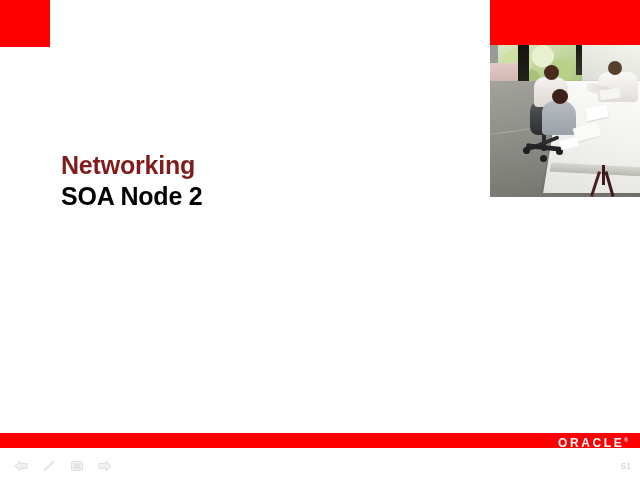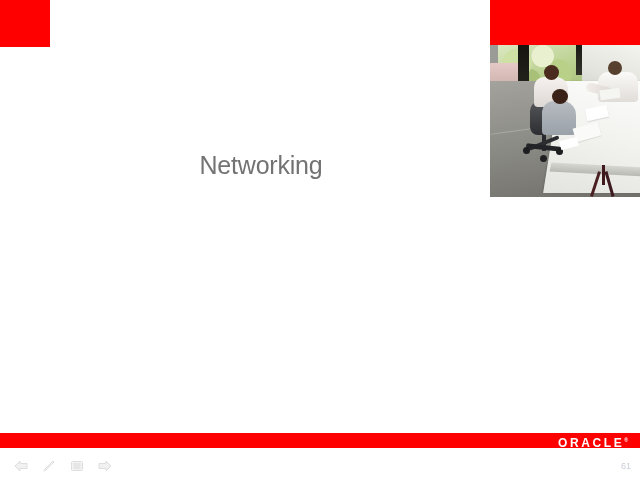--- a/index.html
+++ b/index.html
@@ -201,27 +201,26 @@
     border-radius: 50%; background: #202123;
   }
 
   
   .title-wrap {
     position: absolute;
     left: 61px; top: 150px;
     width: 400px;
   }
   .title-main {
-    color: #737373;
+    color: #7f1d1d;
     font-size: 25px;
-    font-weight: normal;
+    font-weight: bold;
     line-height: 31px;
     letter-spacing: -0.2px;
     white-space: nowrap;
-    text-align: center;
   }
   .title-sub {
     color: #000000;
     font-size: 25px;
     font-weight: bold;
     line-height: 31px;
     letter-spacing: -0.2px;
     white-space: nowrap;
   }
 
@@ -307,20 +306,21 @@
     <div class="ph-layer ph-p3-arm"></div>
     <div class="ph-layer ph-p3-head"></div>
     <div class="ph-layer ph-paper3"></div>
     <div class="ph-layer ph-paper1"></div>
     <div class="ph-layer ph-paper2"></div>
     <div class="ph-layer ph-paper4"></div>
   </div>
 
   <div class="title-wrap">
     <div class="title-main">Networking</div>
+    <div class="title-sub">SOA Node 2</div>
   </div>
 
   <div class="footer-bar"></div>
   <div class="oracle-logo"><span>ORACLE</span><span class="oracle-tm">®</span></div>
 
   <div class="nav-bar">
     <span class="nav-icon">
       <svg viewBox="0 0 16 14" width="16" height="14" aria-hidden="true">
         <path d="M7 2 L2 7 L7 12 L7 9.5 L14 9.5 L14 4.5 L7 4.5 Z" fill="#f0f0f0" stroke="#dcdcdc" stroke-width="1"></path>
       </svg>

